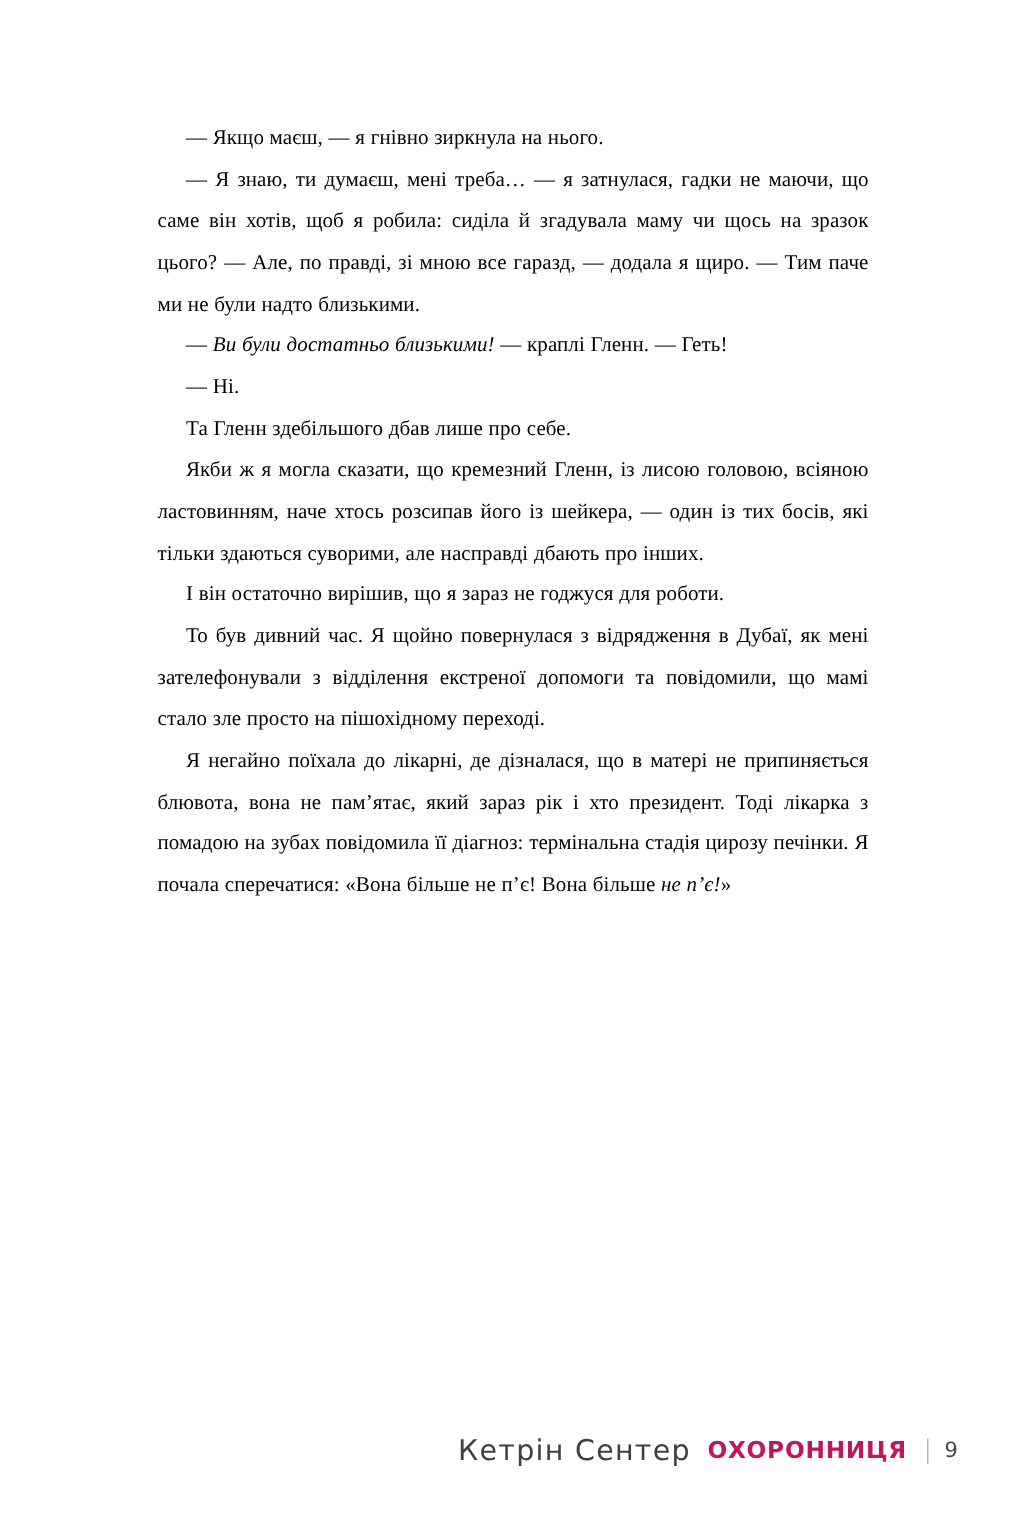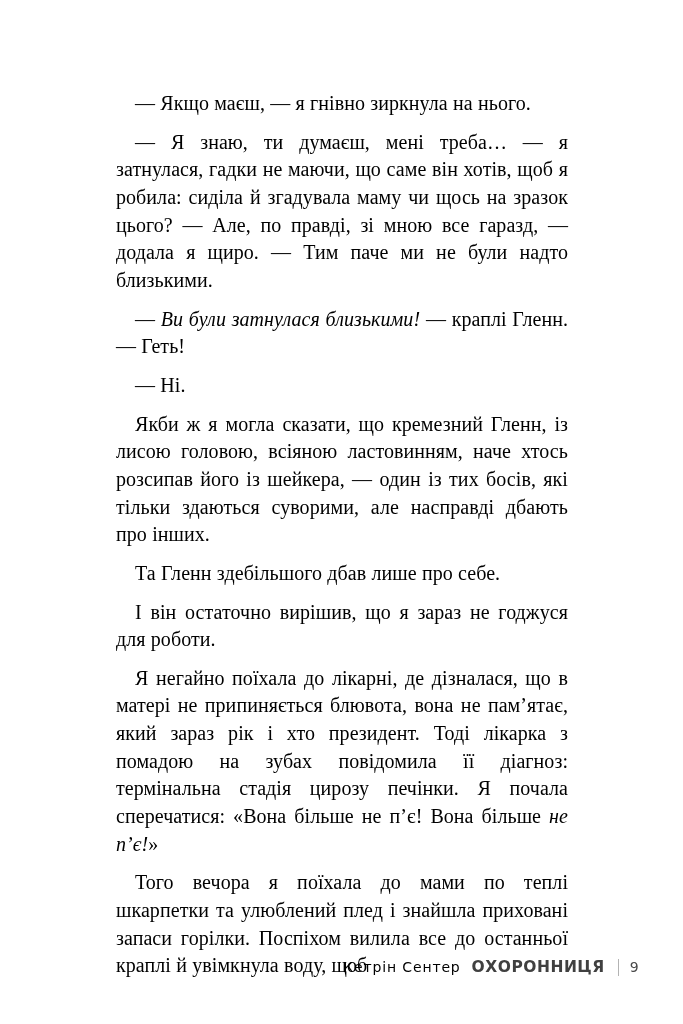--- a/index.html
+++ b/index.html
@@ -26,22 +26,22 @@
 
   
   #text-block {
     position: absolute;
     left: 105px;
     top: 79px;
     width: 474px;
   }
 
   .para {
-    margin: 11px;
-    font-size: 20px;
+    margin: 0;
+    font-size: 14px;
     line-height: 27.65px;
     text-align: justify;
     text-justify: inter-word;
     text-indent: 19px;
     hyphens: manual;
     letter-spacing: 0.06px;
     word-spacing: 0.2px;
   }
 
   
@@ -65,30 +65,30 @@
     height: 30px;
     display: flex;
     align-items: center;
     justify-content: flex-end;
     padding-right: 44px;
     box-sizing: border-box;
     font-family: "DejaVu Sans", "Liberation Sans", sans-serif;
   }
 
   #footer .author {
-    font-size: 14px;
-    color: #000000;
+    font-size: 19px;
+    color: #404040;
     letter-spacing: 0.85px;
     font-weight: 400;
     white-space: nowrap;
   }
 
   #footer .booktitle {
     font-size: 15.5px;
-    color: #404040;
+    color: #be185d;
     font-weight: 700;
     letter-spacing: 0.5px;
     margin-left: 11px;
     white-space: nowrap;
   }
 
   #footer .sep {
     display: inline-block;
     width: 1px;
     height: 17px;
@@ -104,27 +104,27 @@
   }
 </style>
 </head>
 <body>
 
 <div id="page">
 
   <div id="text-block">
       <p class="para nofill"><span>— Якщо маєш, — я гнівно зиркнула на нього.</span></p>
       <p class="para nofill"><span>— Я знаю, ти думаєш, мені треба… — я затнулася, гадки не маючи, що саме він хотів, щоб я робила: сиділа й згадувала маму чи щось на зразок цього? — Але, по правді, зі мною все гаразд, — додала я щиро. — Тим паче ми не були надто близькими.</span></p>
-      <p class="para nofill"><span>— </span><em>Ви були затнулася близькими!</em><span> — краплі Гленн. — Геть!</span></p>
+      <p class="para nofill"><span>— </span><em>Ви були достатньо близькими!</em><span> — краплі Гленн. — Геть!</span></p>
       <p class="para nofill"><span>— Ні.</span></p>
+      <p class="para nofill"><span>Та Гленн здебільшого дбав лише про себе.</span></p>
       <p class="para nofill"><span>Якби ж я могла сказати, що кремезний Гленн, із лисою головою, всіяною ластовинням, наче хтось розсипав його із шейкера, — один із тих босів, які тільки здаються суворими, але насправді дбають про інших.</span></p>
-      <p class="para nofill"><span>Та Гленн здебільшого дбав лише про себе.</span></p>
       <p class="para nofill"><span>І він остаточно вирішив, що я зараз не годжуся для роботи.</span></p>
+      <p class="para nofill"><span>То був дивний час. Я щойно повернулася з відрядження в Дубаї, як мені зателефонували з відділення екстреної допомоги та повідомили, що мамі стало зле просто на пішохідному переході.</span></p>
       <p class="para nofill"><span>Я негайно поїхала до лікарні, де дізналася, що в матері не припиняється блювота, вона не пам’ятає, який зараз рік і хто президент. Тоді лікарка з помадою на зубах повідомила її діагноз: термінальна стадія цирозу печінки. Я почала сперечатися: «Вона більше не п’є! Вона більше </span><em>не п’є!</em><span>»</span></p>
-      <p class="para nofill"><span>Того вечора я поїхала до мами по теплі шкарпетки та улюблений плед і знайшла приховані запаси горілки. Поспіхом вилила все до останньої краплі й увімкнула воду, щоб</span></p>
     </div>
 
   <div id="footer">
     <span class="author">Кетрін Сентер</span>
     <span class="booktitle">ОХОРОННИЦЯ</span>
     <span class="sep"></span>
     <span class="pagenum">9</span>
   </div>
 
 </div>

